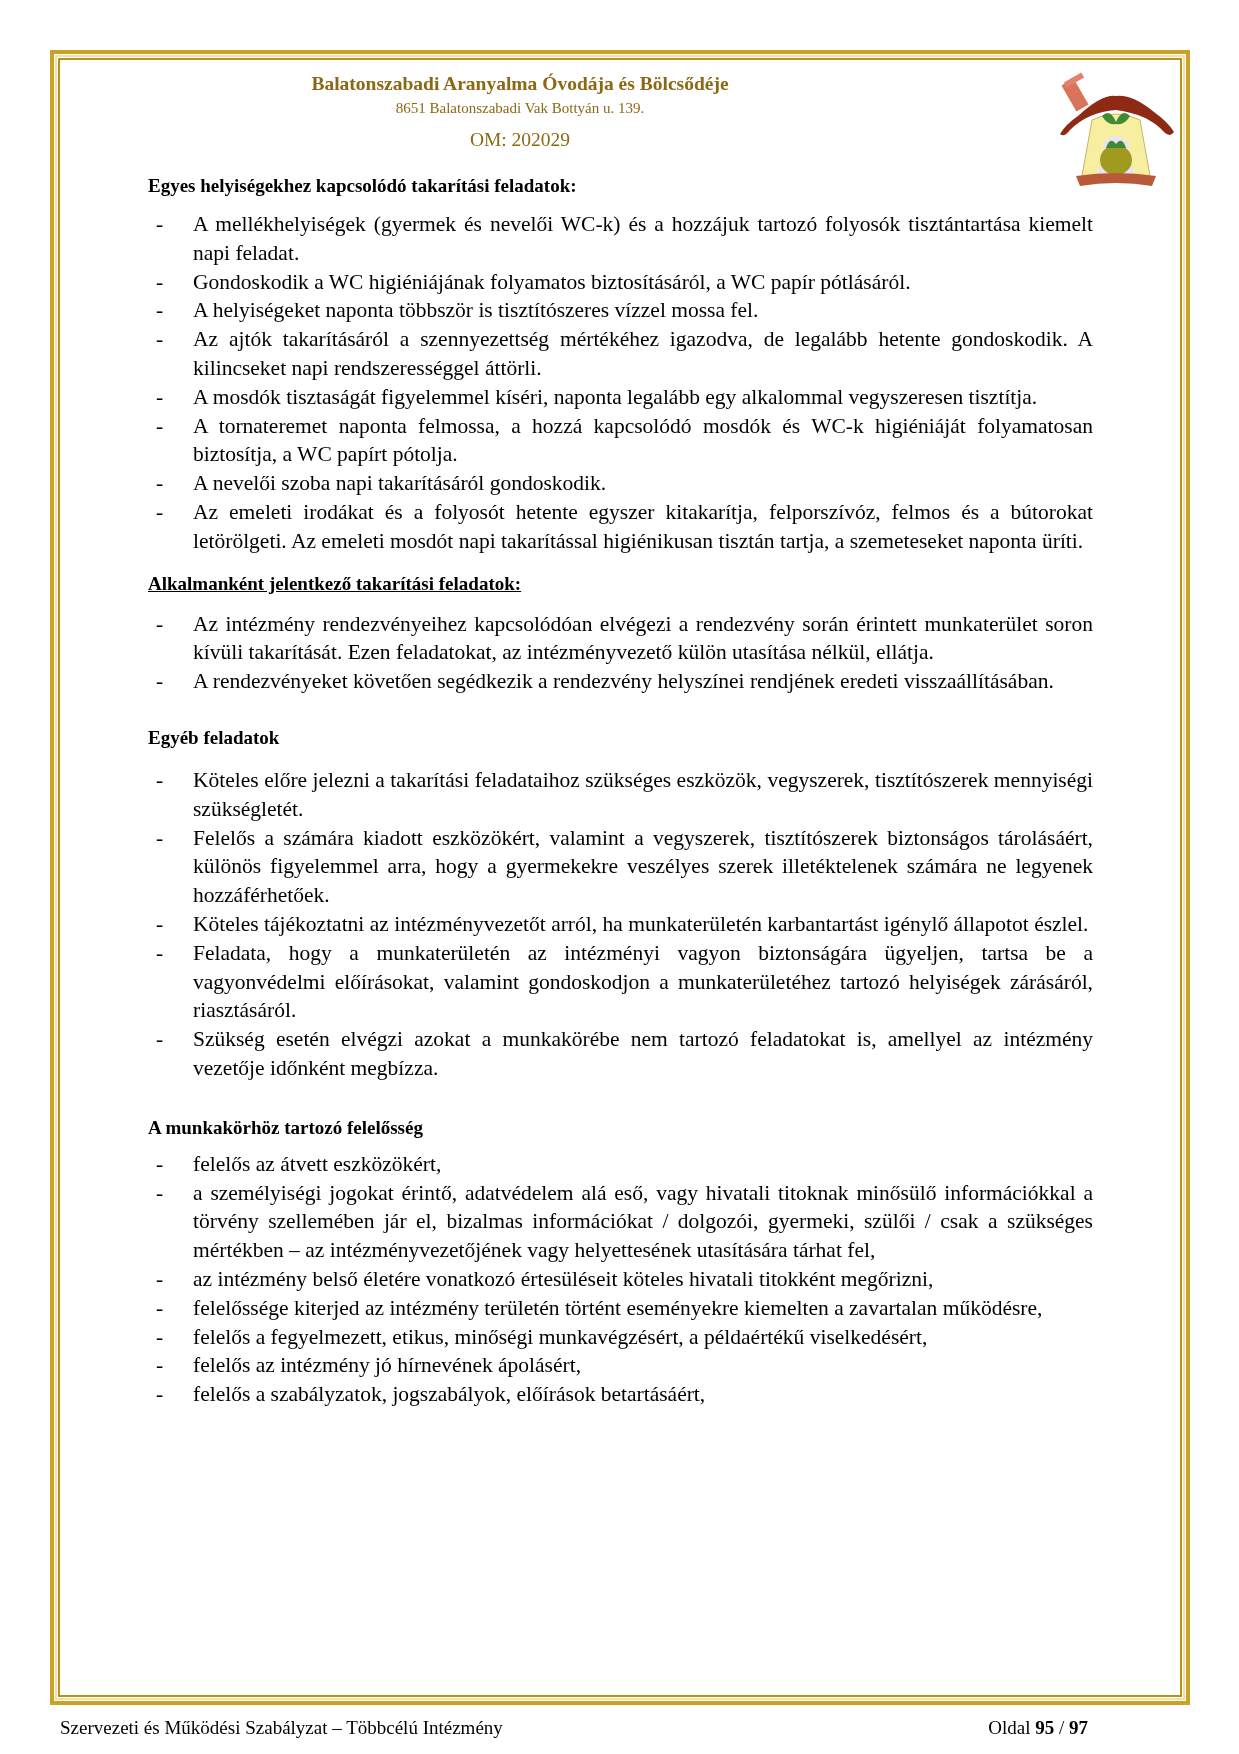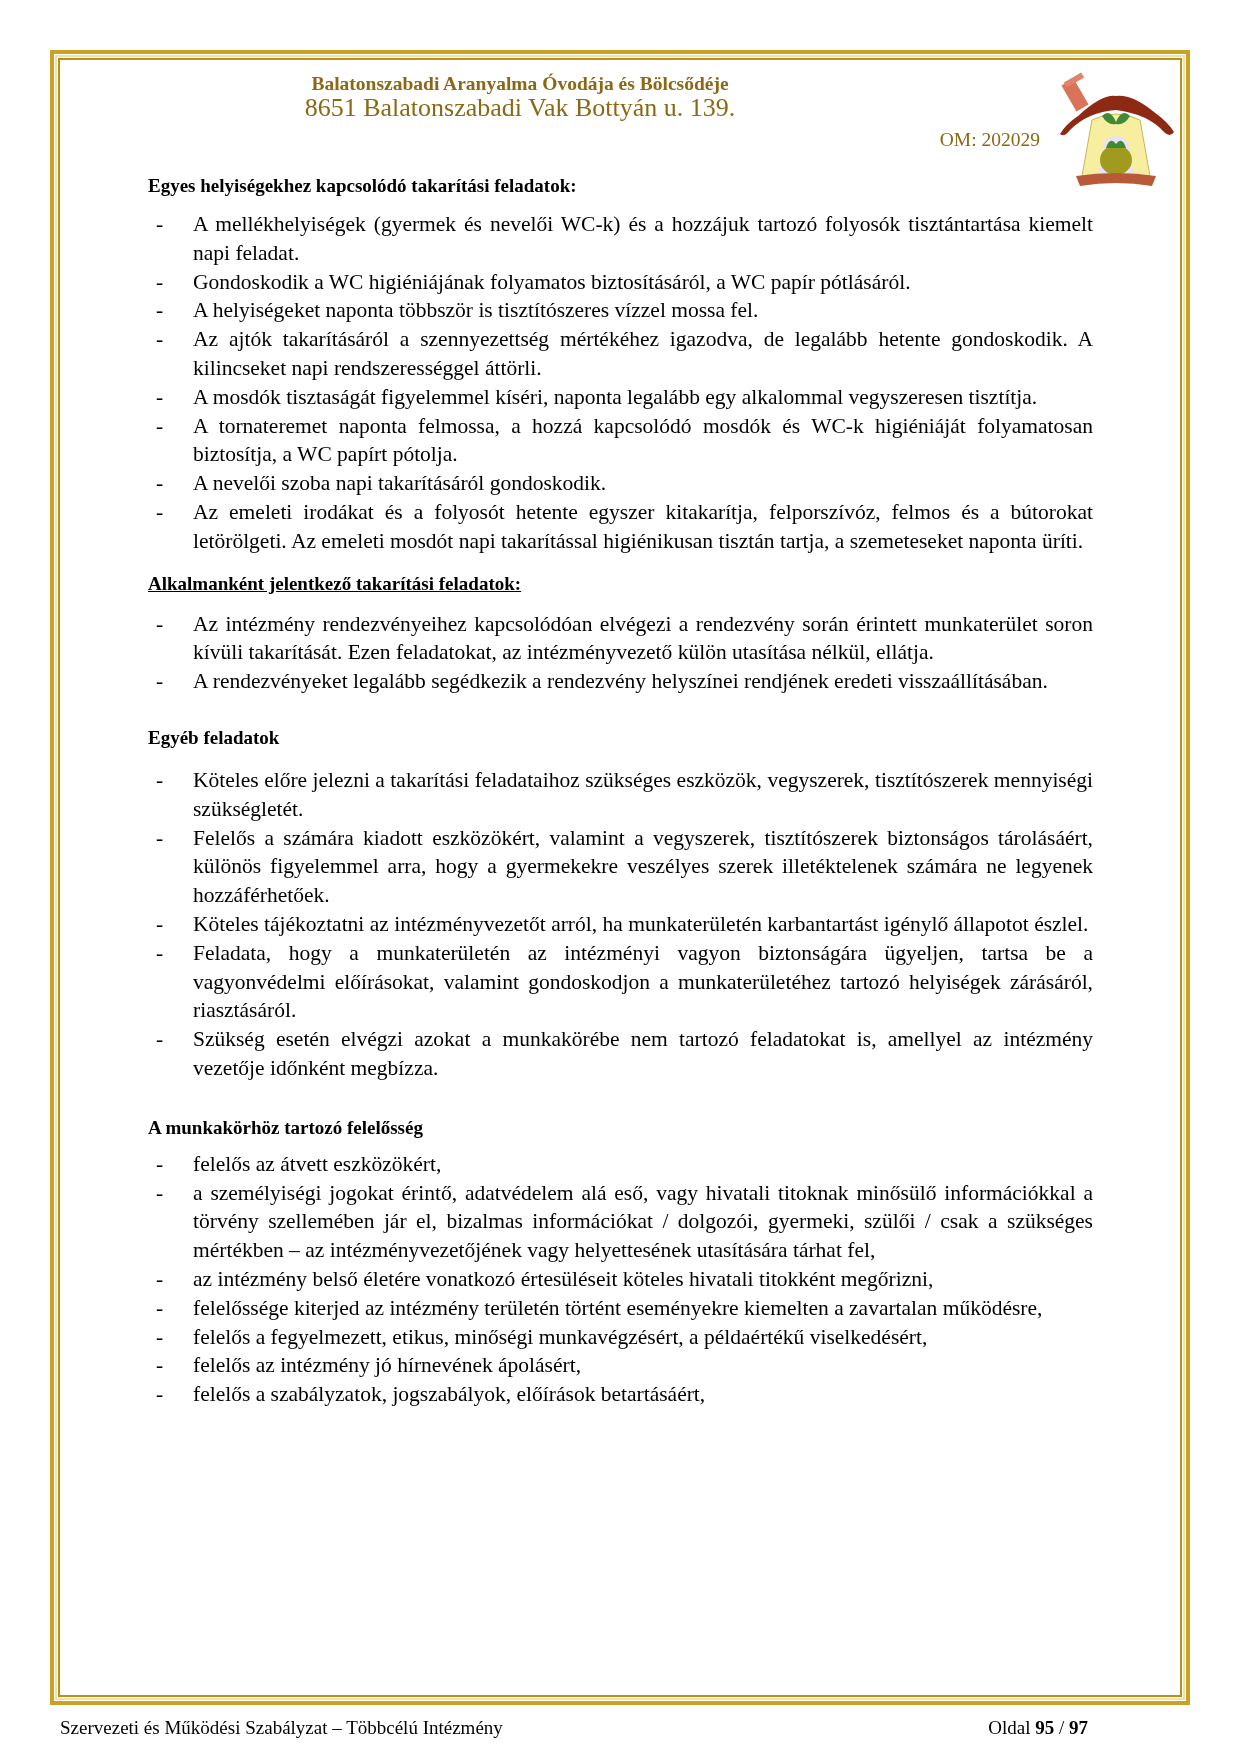--- a/index.html
+++ b/index.html
@@ -8,22 +8,22 @@
 
   .frame-outer { position: absolute; left: 50px; top: 50px; width: 1140px; height: 1655px;
                  box-sizing: border-box; border: 4px solid #c9a227; }
   .frame-outer::before { content: ""; position: absolute; left: 1px; top: 1px; right: 1px; bottom: 1px;
                  border: 2px solid #f3e2a0; }
   .frame-inner { position: absolute; left: 58px; top: 58px; width: 1124px; height: 1639px;
                  box-sizing: border-box; border: 2px solid #b8901c; }
 
   .header { position: absolute; left: 0; width: 1040px; top: 72px; text-align: center; color: #8b6914; }
   .header .org { font-weight: bold; font-size: 19.5px; line-height: 24px; }
-  .header .addr { font-size: 26px; line-height: 24px; }
-  .header .om { font-size: 19.5px; line-height: 24px; margin-top: 8px; text-align: right; }
+  .header .addr { font-size: 15px; line-height: 24px; }
+  .header .om { font-size: 19.5px; line-height: 24px; margin-top: 8px; }
 
   .logo { position: absolute; left: 1052px; top: 72px; width: 128px; height: 118px; }
 
   .content { position: absolute; left: 148px; top: 172px; width: 945px; }
   h2 { font-size: 19px; font-weight: bold; margin: 0; line-height: 28px; }
   ul { list-style: none; margin: 0; padding: 0; }
   li { position: relative; padding-left: 45px; font-size: 21.5px; line-height: 28.8px;
        text-align: justify; }
   li .dash { position: absolute; left: 8px; top: 0; }
 
@@ -76,21 +76,21 @@
       <li><span class="dash">-</span><span>A tornateremet naponta felmossa, a hozzá kapcsolódó mosdók és WC-k higiéniáját folyamatosan biztosítja, a WC papírt pótolja.</span></li>
       <li><span class="dash">-</span><span>A nevelői szoba napi takarításáról gondoskodik.</span></li>
       <li><span class="dash">-</span><span>Az emeleti irodákat és a folyosót hetente egyszer kitakarítja, felporszívóz, felmos és a bútorokat letörölgeti. Az emeleti mosdót napi takarítással higiénikusan tisztán tartja, a szemeteseket naponta üríti.</span></li>
     </ul>
   </section>
 
   <section class="sec2">
     <h2>Alkalmanként jelentkező takarítási feladatok:</h2>
     <ul>
       <li><span class="dash">-</span><span>Az intézmény rendezvényeihez kapcsolódóan elvégezi a rendezvény során érintett munkaterület soron kívüli takarítását. Ezen feladatokat, az intézményvezető külön utasítása nélkül, ellátja.</span></li>
-      <li><span class="dash">-</span><span>A rendezvényeket legalább segédkezik a rendezvény helyszínei rendjének eredeti visszaállításában.</span></li>
+      <li><span class="dash">-</span><span>A rendezvényeket követően segédkezik a rendezvény helyszínei rendjének eredeti visszaállításában.</span></li>
     </ul>
   </section>
 
   <section class="sec3">
     <h2>Egyéb feladatok</h2>
     <ul>
       <li><span class="dash">-</span><span>Köteles előre jelezni a takarítási feladataihoz szükséges eszközök, vegyszerek, tisztítószerek mennyiségi szükségletét.</span></li>
       <li><span class="dash">-</span><span>Felelős a számára kiadott eszközökért, valamint a vegyszerek, tisztítószerek biztonságos tárolásáért, különös figyelemmel arra, hogy a gyermekekre veszélyes szerek illetéktelenek számára ne legyenek hozzáférhetőek.</span></li>
       <li><span class="dash">-</span><span>Köteles tájékoztatni az intézményvezetőt arról, ha munkaterületén karbantartást igénylő állapotot észlel.</span></li>
       <li><span class="dash">-</span><span>Feladata, hogy a munkaterületén az intézményi vagyon biztonságára ügyeljen, tartsa be a vagyonvédelmi előírásokat, valamint gondoskodjon a munkaterületéhez tartozó helyiségek zárásáról, riasztásáról.</span></li>

